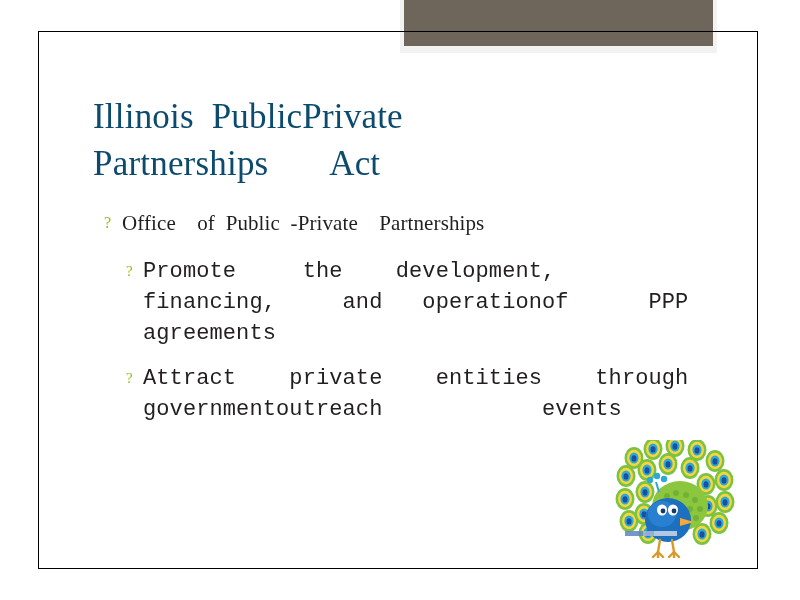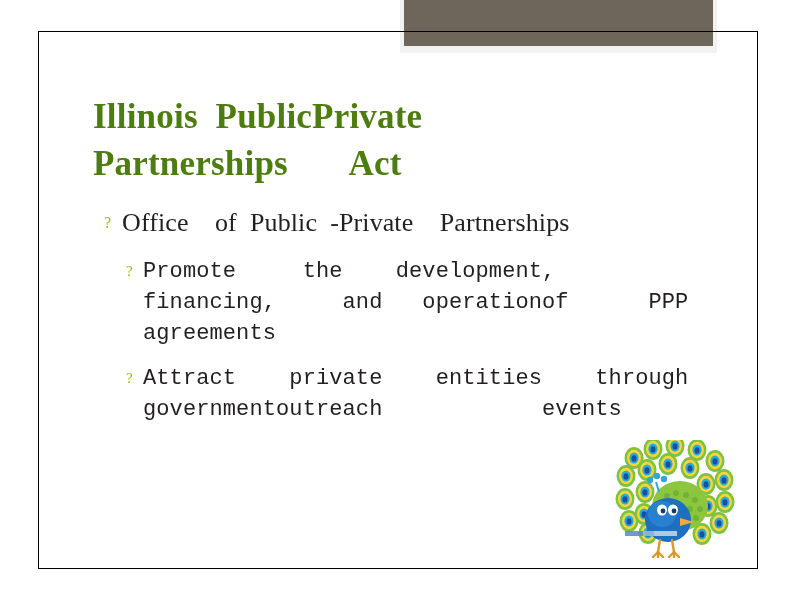--- a/index.html
+++ b/index.html
@@ -46,26 +46,25 @@
     box-sizing: border-box;
     background: transparent;
   }
 
   
   #slide-title {
     position: absolute;
     left: 93px;
     top: 93px;
     width: 560px;
-    color: #4d7c0f;
+    color: #0c4a6e;
     font-size: 35px;
     line-height: 47px;
     letter-spacing: 0.2px;
     white-space: pre;
-    font-weight: bold;
   }
 
   
   #body-content {
     position: absolute;
     left: 104px;
     top: 206px;
     width: 600px;
     color: #231f20;
   }
@@ -87,21 +86,21 @@
   
   .level1 {
     margin-bottom: 16px;
   }
   .level1 .bullet-mark {
     font-size: 16px;
     line-height: 34px;
     width: 18px;
   }
   .level1 .bullet-text {
-    font-size: 26px;
+    font-size: 21px;
     line-height: 34px;
     letter-spacing: 0.1px;
   }
 
   
   .level2 {
     margin-left: 22px;
     margin-bottom: 14px;
   }
   .level2 .bullet-mark {

